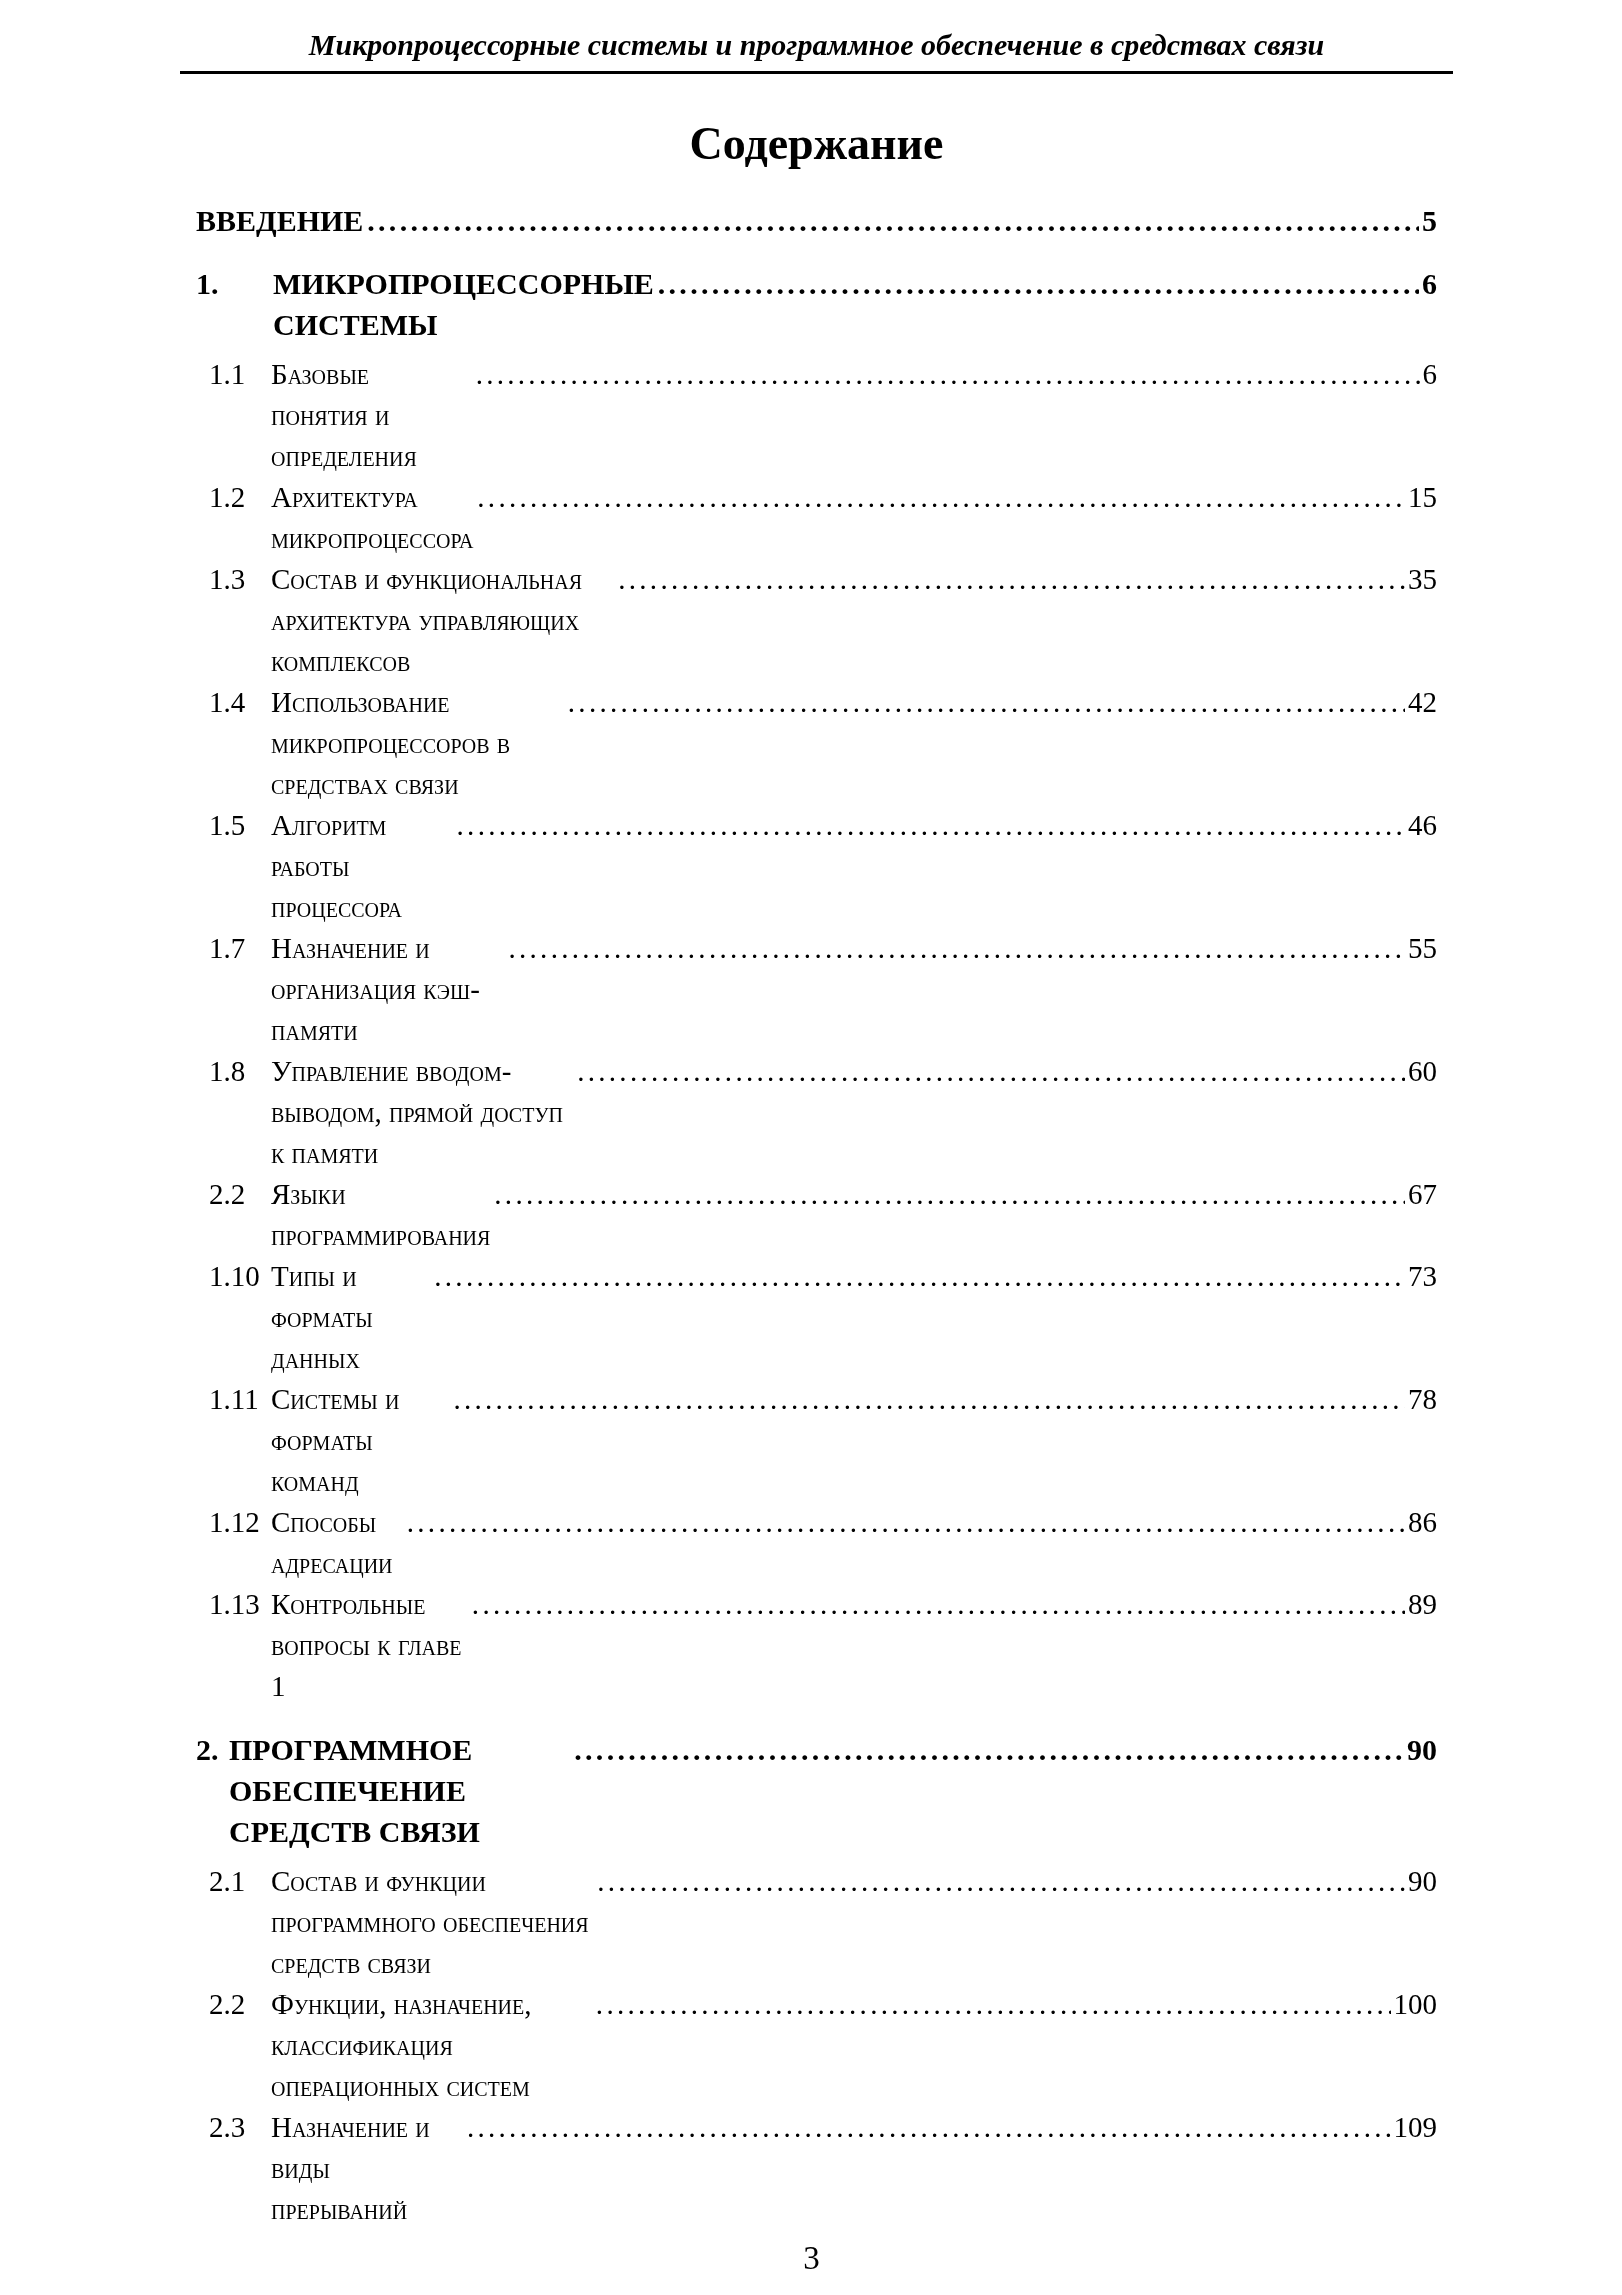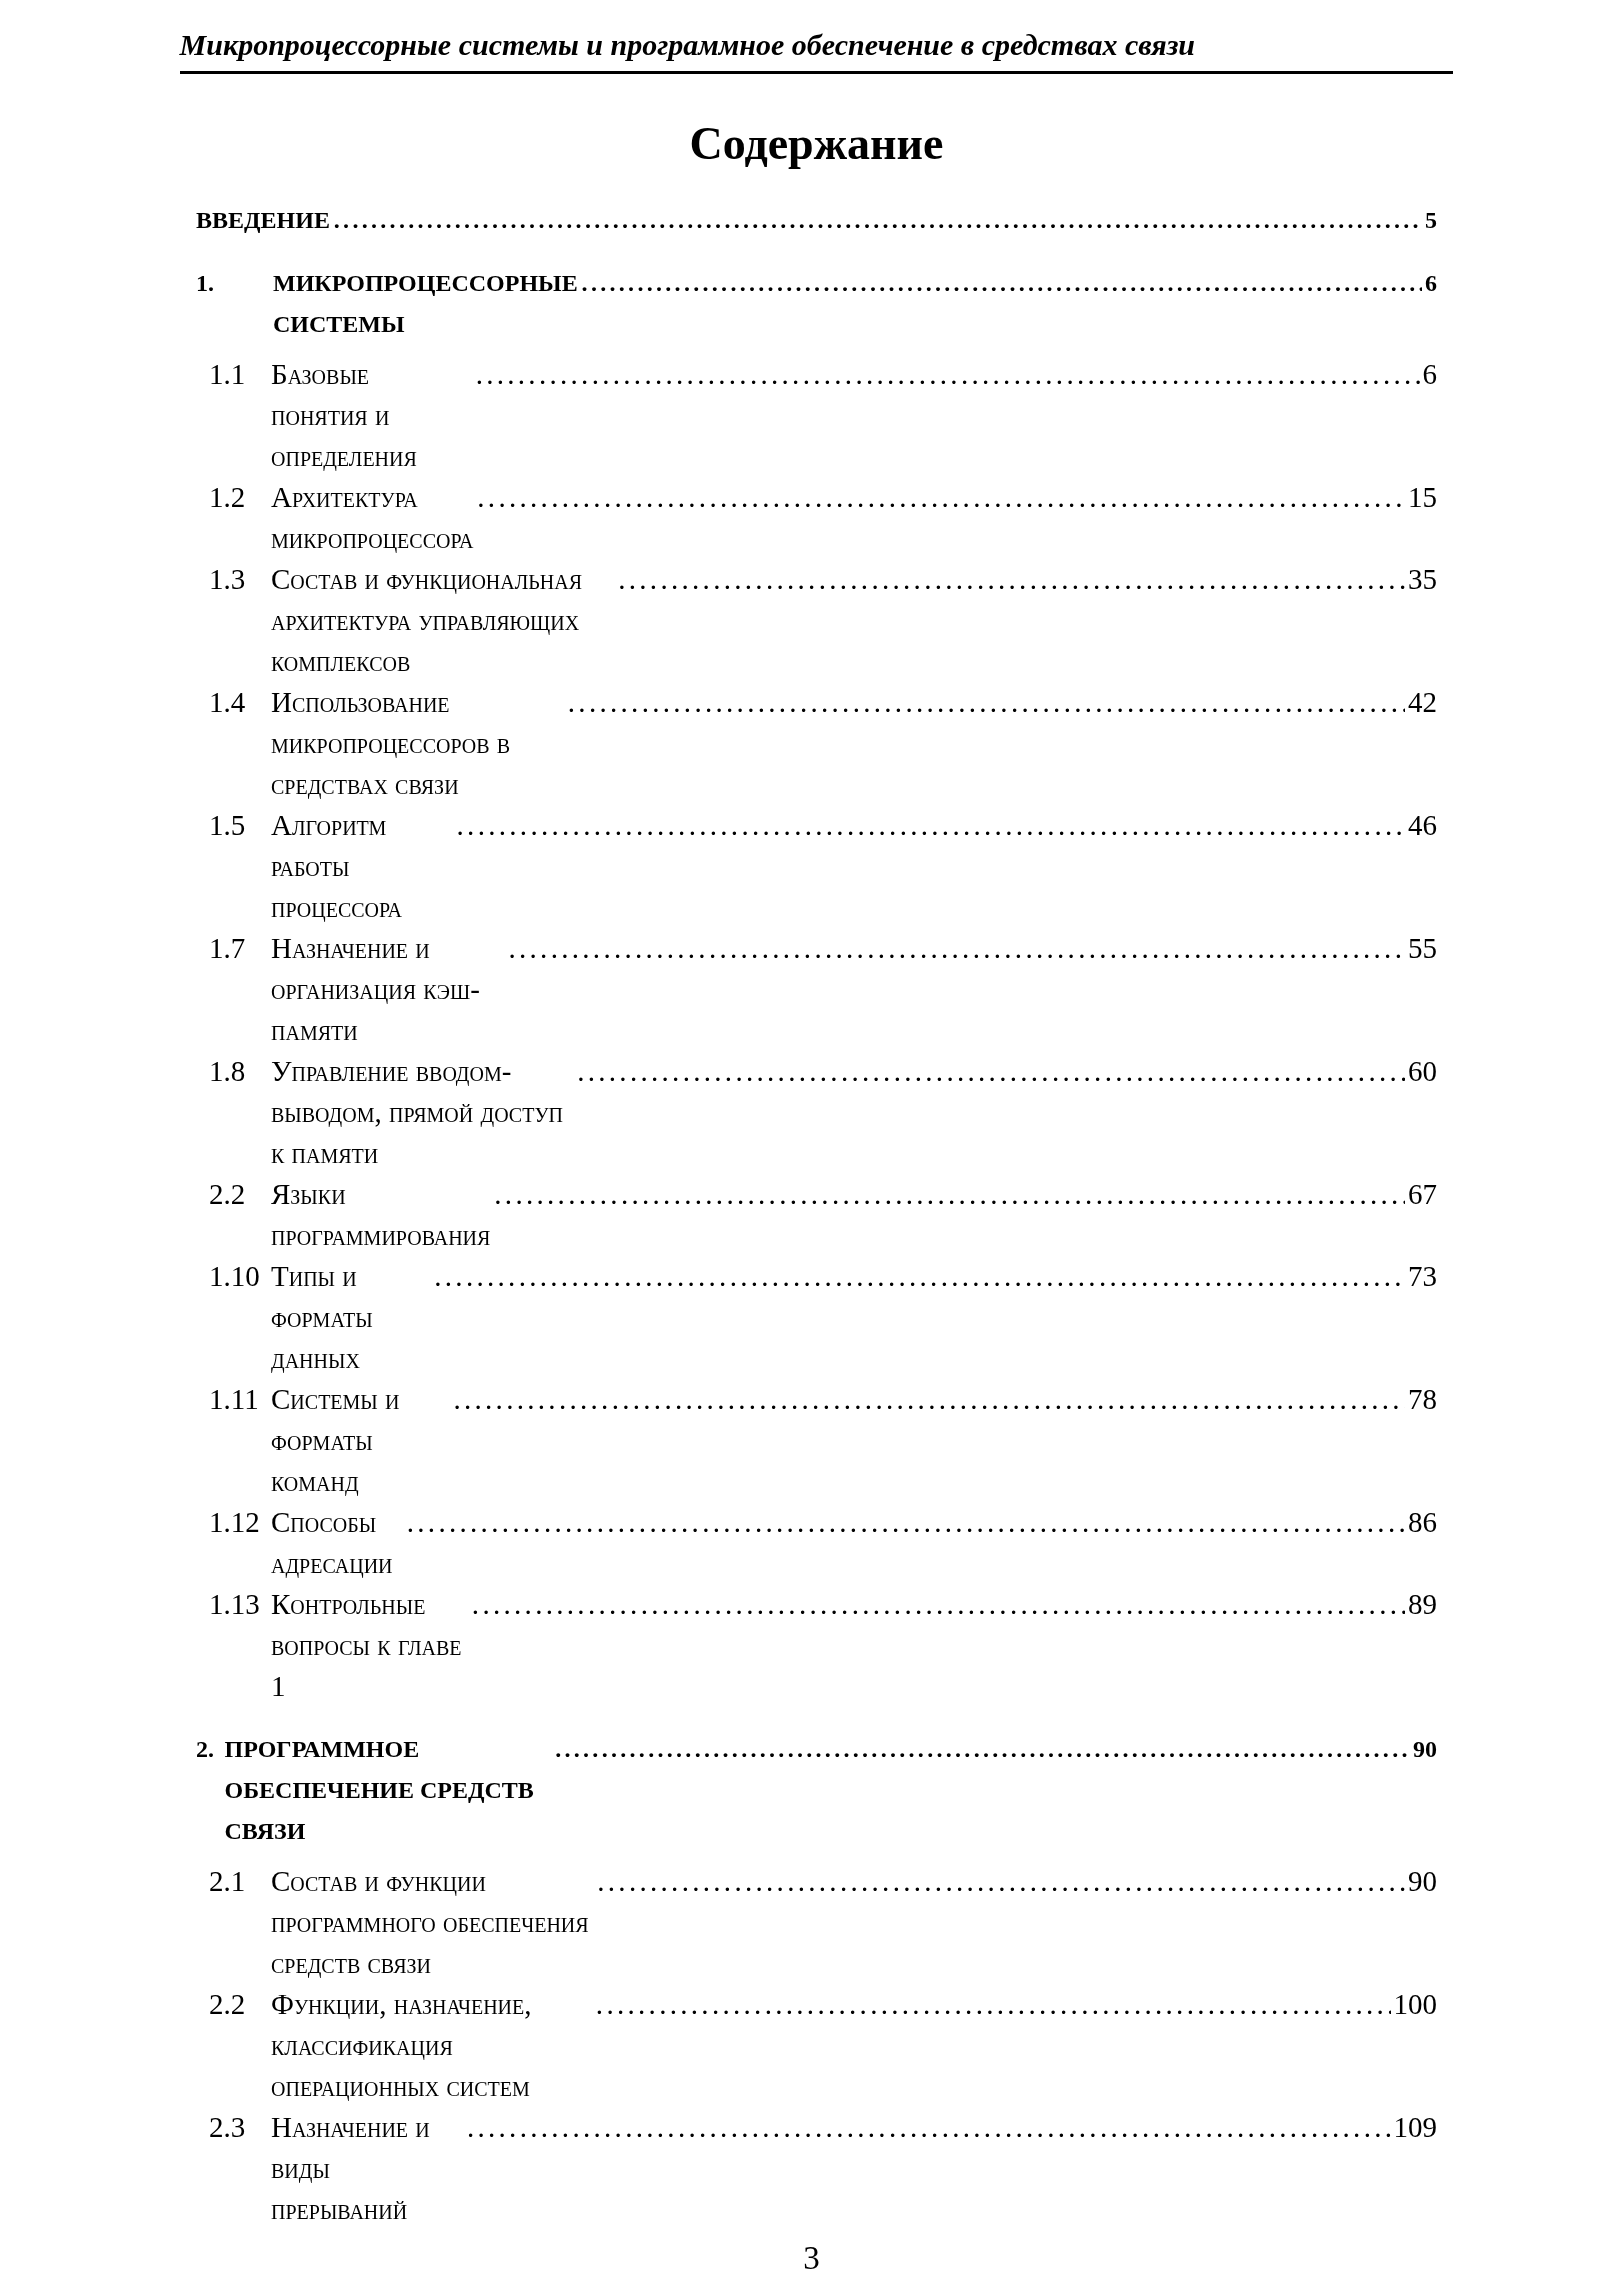--- a/index.html
+++ b/index.html
@@ -16,20 +16,21 @@
     overflow: hidden;
   }
   .page {
     box-sizing: border-box;
     width: 100%;
     height: 100%;
     padding: 27.5px 186px 0 196px;
     position: relative;
   }
   .running-header {
+    text-align: center;
     font-style: italic;
     font-weight: bold;
     font-size: 30px;
     line-height: 34px;
     padding-bottom: 9.2px;
     border-bottom: 3.3px solid #000;
     margin: 0 -16.4px;
   }
   .page-title {
     text-align: center;
@@ -63,21 +64,21 @@
   .dots::after {
     content: "........................................................................................................................................................................";
     letter-spacing: 3.3px;
   }
   .pagenum {
     flex: 0 0 auto;
   }
   
   .intro, .chapter {
     font-weight: bold;
-    font-size: 24px;
+    font-size: 30px;
     margin-top: 22px;
     margin-bottom: 9.2px;
   }
   .chapter .num { min-width: 77px; }
   .chapter.no-tab .num { min-width: 0; margin-right: 10.5px; }
   
   .section, .section-cont {
     font-variant: small-caps;
     font-variant-caps: small-caps;
   }

